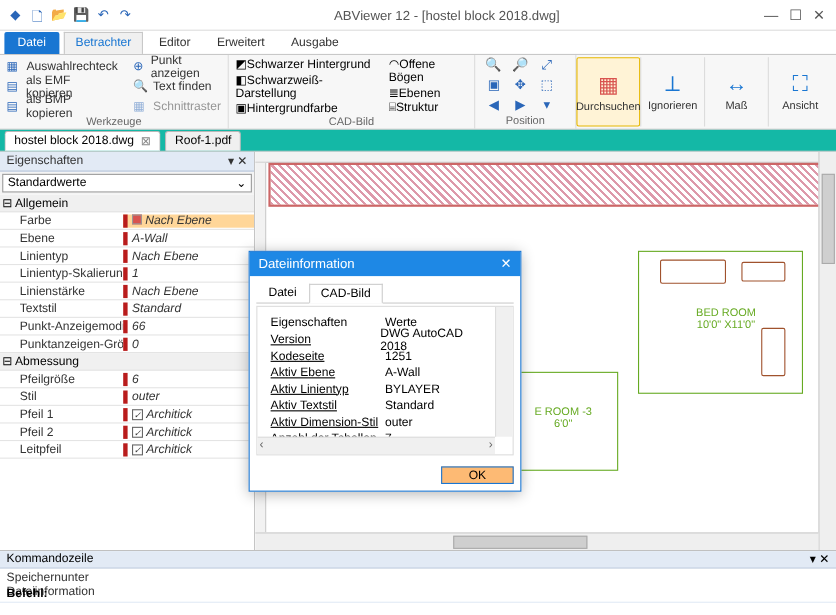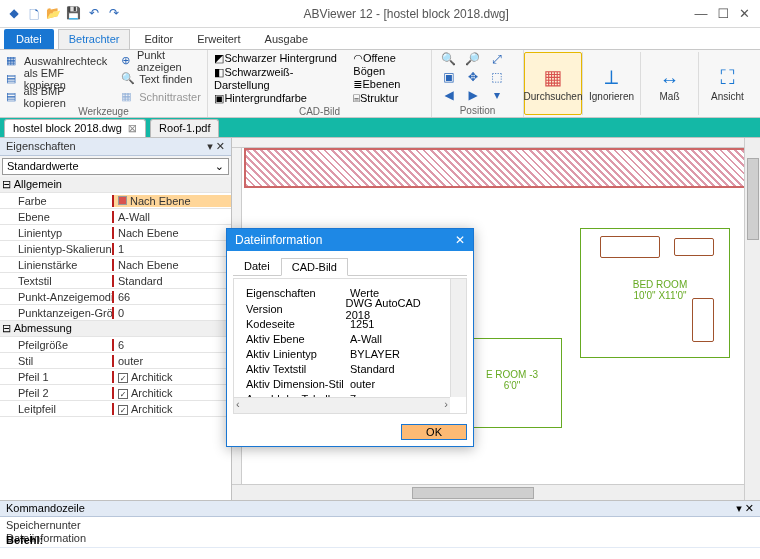--- a/index.html
+++ b/index.html
@@ -41,21 +41,21 @@
 .doctab .x { color: #888; cursor: pointer; }
 
 
 .mainarea { display: flex; height: 362px; }
 .propcol { width: 232px; background: #f4f4f4; border-right: 1px solid #c0c0c0; display: flex; flex-direction: column; overflow: hidden; }
 .panetitle { background: #e2eaf5; padding: 2px 6px; font-size: 11px; color: #333; border-bottom: 1px solid #b8c6da; display: flex; justify-content: space-between; }
 .selectrow { border: 1px solid #999; margin: 2px; background: #fff; padding: 1px 4px; font-size: 11px; display: flex; justify-content: space-between; gap: 28px; }
 .propgrid { flex: 1; overflow-y: hidden; overflow-x: auto; background: #fff; }
 .pgrow { display: flex; border-bottom: 1px solid #e4e4e4; height: 16px; align-items: center; font-size: 11px; }
 .pgrow .k { width: 112px; padding-left: 18px; color: #333; overflow: hidden; white-space: nowrap; }
-.pgrow .v { flex: 1; padding-left: 4px; border-left: 2px solid #b91c1c; color: #333; white-space: nowrap; }
+.pgrow .v { flex: 1; padding-left: 4px; border-left: 4px solid #b91c1c; color: #333; white-space: nowrap; font-style: italic; }
 .pgrow.section .k { padding-left: 2px; font-weight: normal; color: #000; }
 .pgrow.section { background: #f0f0f0; }
 .pgrow.hl .v { background: #ffd699; }
 .chk { display: inline-block; width: 10px; height: 10px; border: 1px solid #666; margin-right: 3px; font-size: 8px; text-align: center; line-height: 9px; }
 
 .canvas { flex: 1; position: relative; background: #fff; overflow: hidden; }
 .canvas .redwall { position: absolute; top: 10px; left: 12px; right: 12px; height: 40px; background: repeating-linear-gradient(45deg,#d9a 0,#d9a 2px,transparent 2px,transparent 5px); border: 2px solid #c66; }
 .canvas .room { position: absolute; border: 1px solid #6a2; color: #6a2; font-size: 10px; text-align: center; padding-left: 10px; }
 .canvas .furn { position: absolute; border: 1px solid #a0522d; border-radius: 2px; }
 .rulerH { position:absolute; top:0; left:0; right:16px; height:10px; background:#f2f2f2; border-bottom:1px solid #ccc; }
@@ -76,21 +76,21 @@
 .dialog { position: absolute; left: 226px; top: 228px; width: 248px; background: #fff; border: 1px solid #1976d2; box-shadow: 0 2px 12px rgba(0,0,0,.3); z-index: 50; }
 .dlghead { background: #1e88e5; color: #fff; padding: 3px 8px; font-size: 12px; display: flex; justify-content: space-between; align-items: center; height: 22px; }
 .dlghead .x { cursor: pointer; }
 .dlgtabs { display: flex; border-bottom: 1px solid #ccc; margin: 6px 6px 0 6px; }
 .dlgtab { padding: 2px 10px; border:1px solid transparent; font-size:11px; cursor:pointer; }
 .dlgtab.active { background:#fff; border:1px solid #ccc; border-bottom-color:#fff; position:relative; top:1px; }
 .dlgtable { margin: 6px; border: none; flex:1; }
 .dlgtable .hdr { display:flex; font-size:11px; padding:2px 0; }
 .dlgtable .hdr div:first-child { width: 110px; padding-left:6px; }
 .dlgtable .row { display: flex; font-size: 11px; height: 15px; align-items: center; }
-.dlgtable .row div:first-child { width: 110px; padding-left: 6px; }
+.dlgtable .row div:first-child { width: 110px; padding-left: 6px; text-decoration: underline; }
 .dlgscroll { height: 136px; overflow: hidden; position: relative; border:1px solid #ddd; margin:2px 6px 4px 6px; }
 .dlgscroll .inner { position:absolute; inset:0 16px 16px 0; overflow:hidden; }
 .dlgscroll .sv { position:absolute; top:0; right:0; bottom:16px; width:16px; background:#f0f0f0; border-left:1px solid #ddd; }
 .dlgscroll .sh { position:absolute; left:0; right:16px; bottom:0; height:16px; background:#f0f0f0; border-top:1px solid #ddd; display:flex; justify-content:space-between; padding:0 2px; color:#666; }
 .dlgfoot { padding: 6px; text-align: right; }
 .okbtn { border: 1px solid #1976d2; background: #fdba74; color: #000; padding: 1px 24px; font-size: 11px; cursor: pointer; }
 </style>
 </head>
 <body>
 

